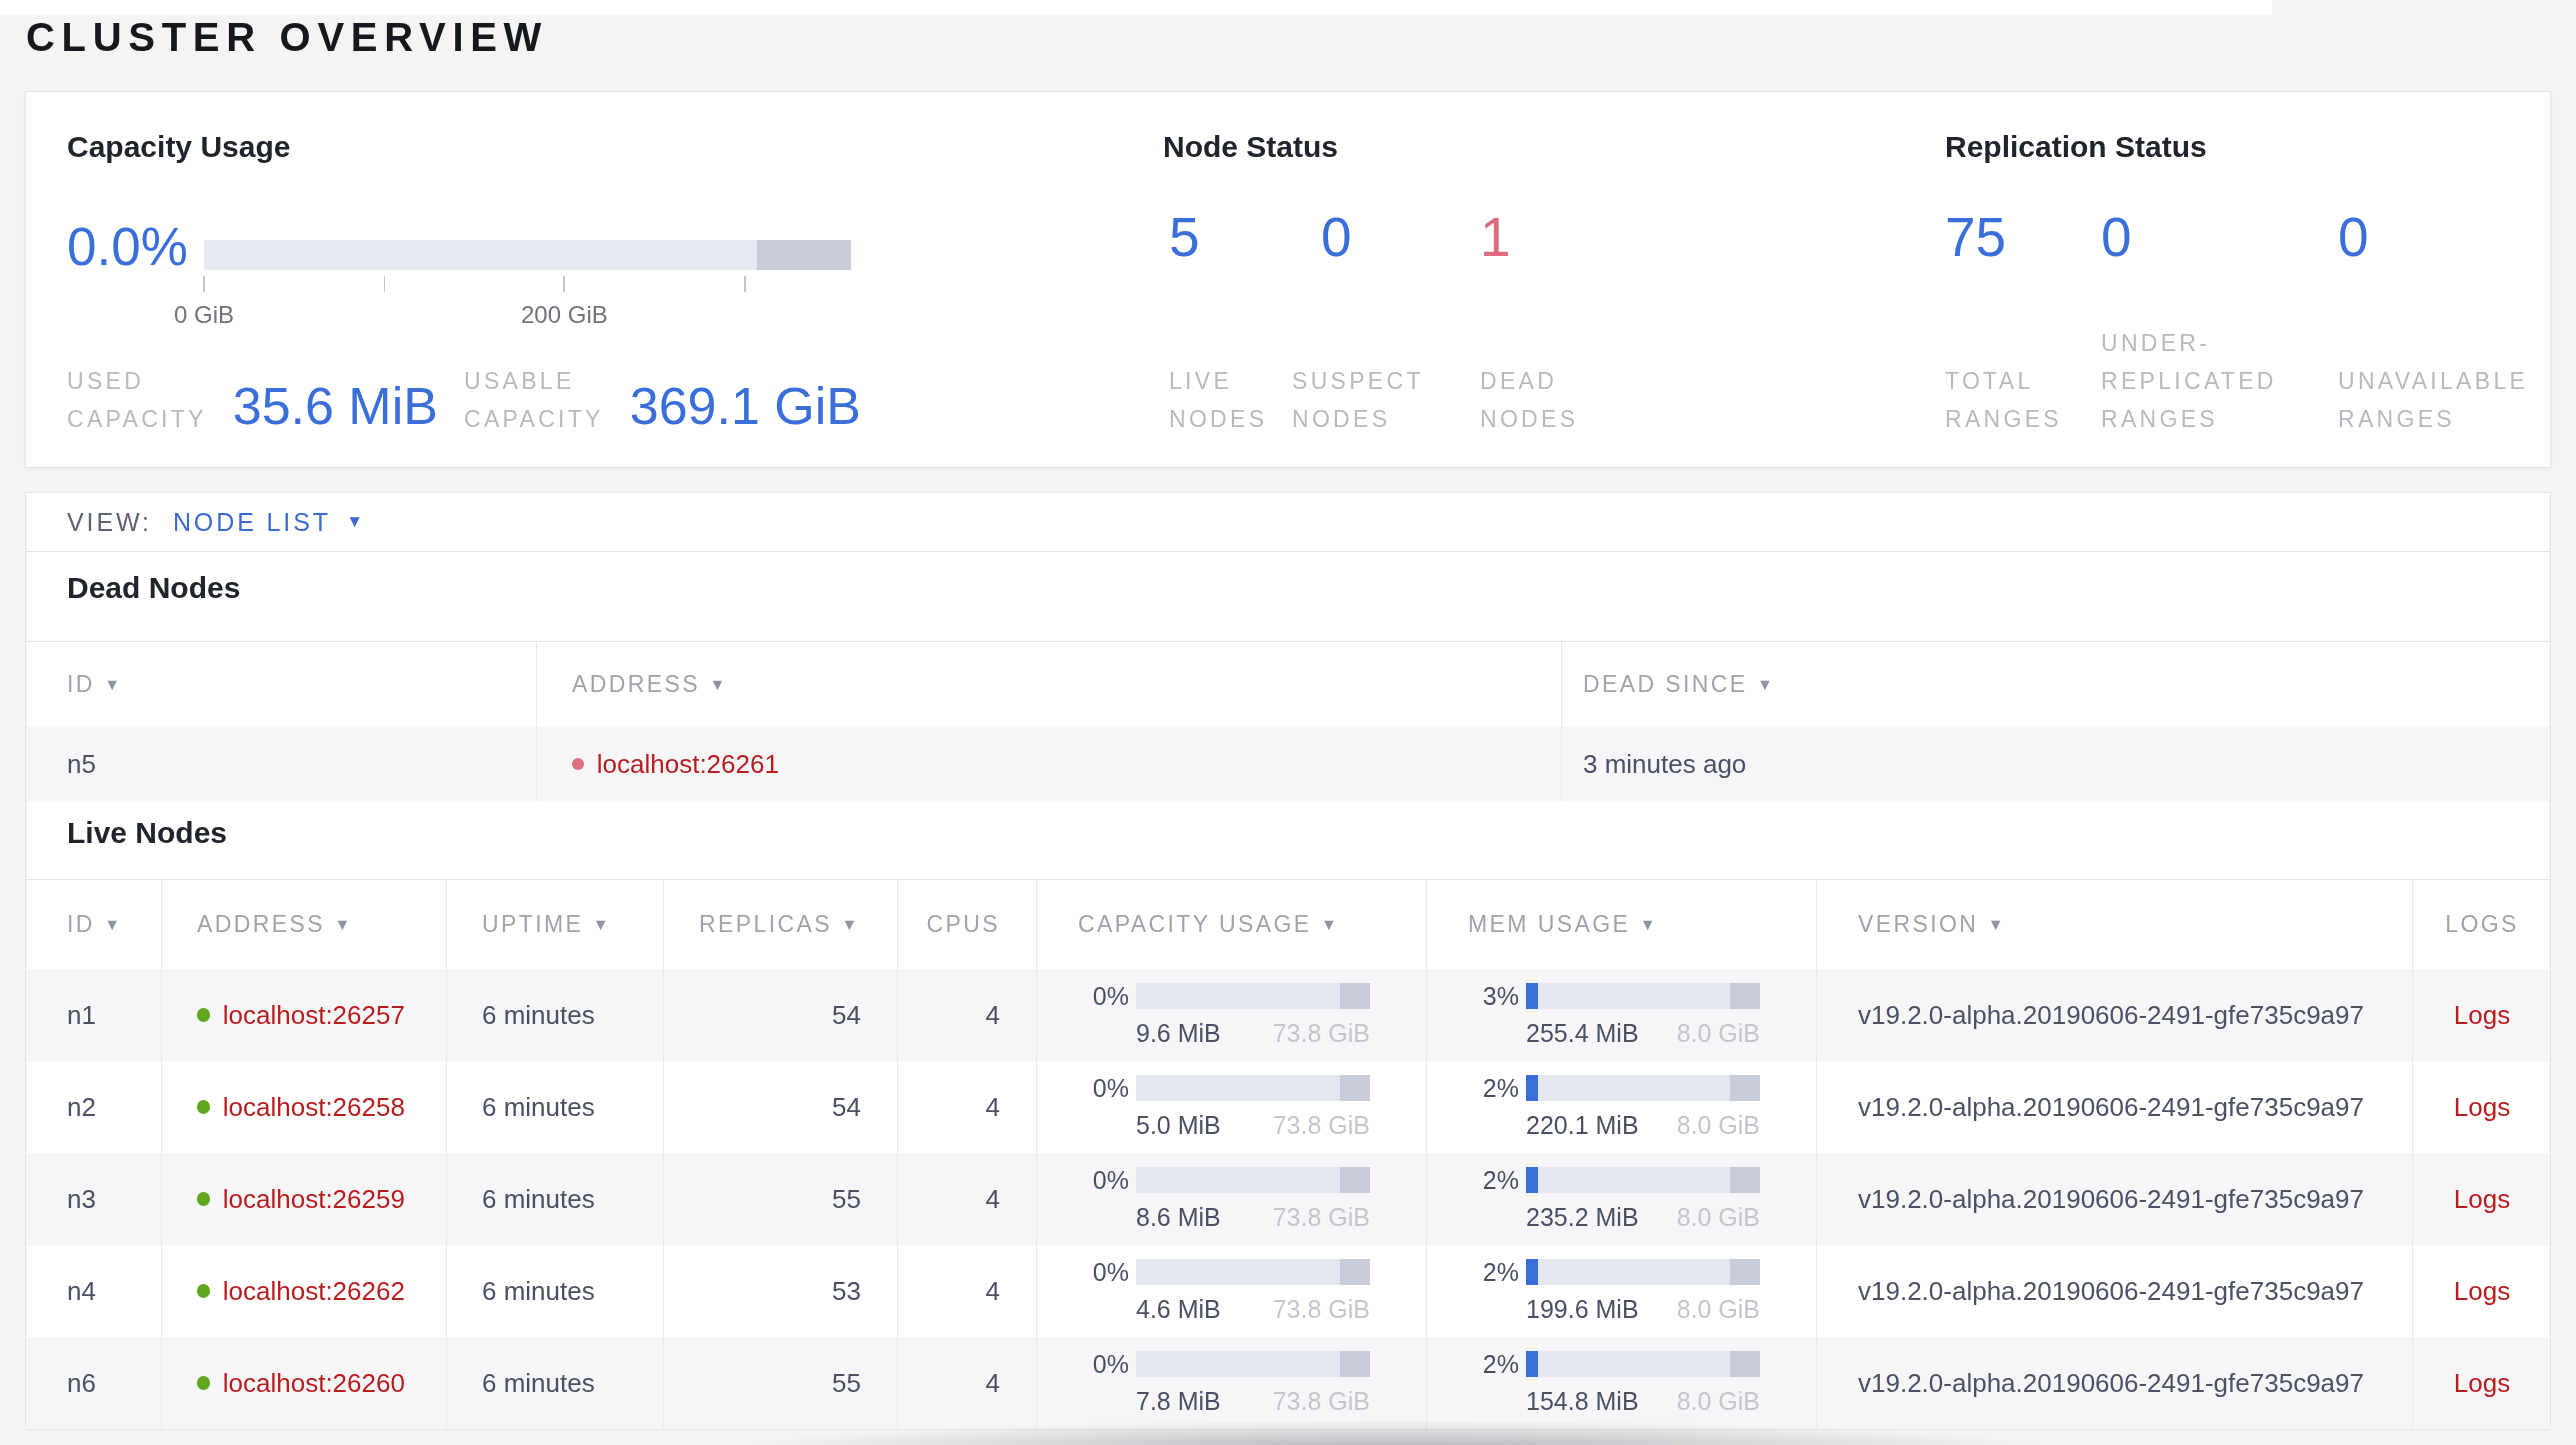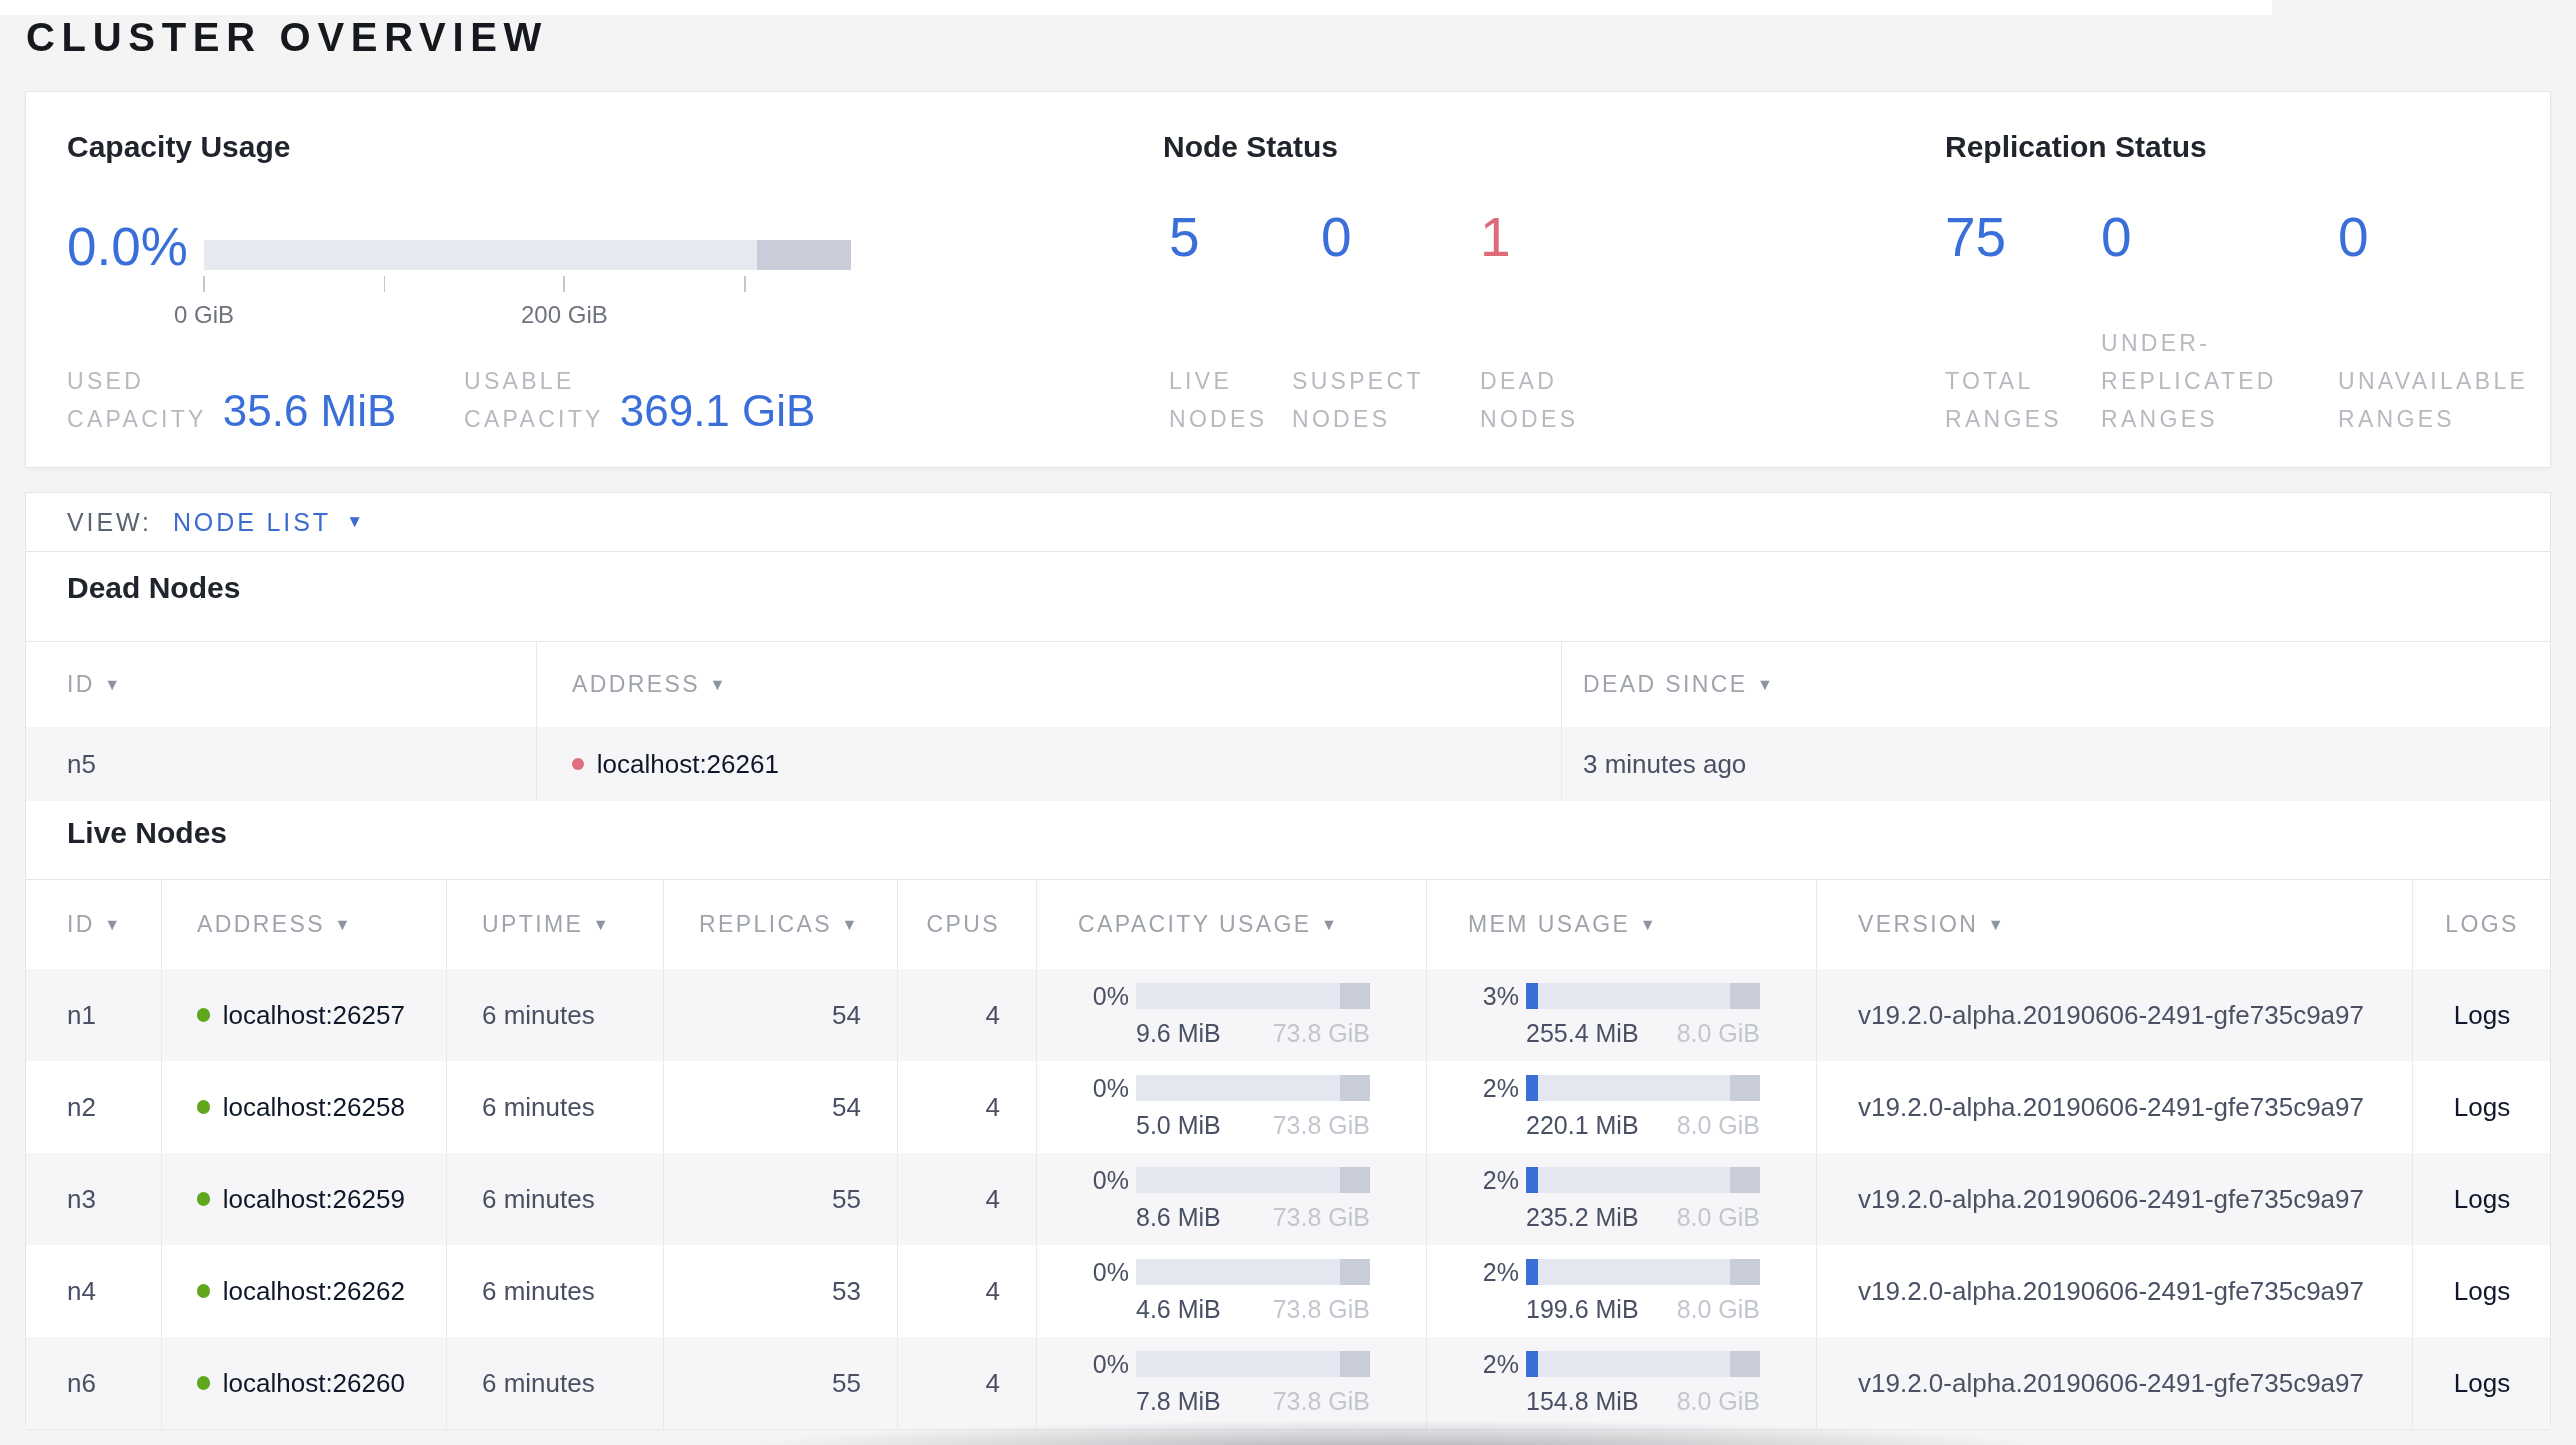--- a/index.html
+++ b/index.html
@@ -40,21 +40,21 @@
   .cap-bar { position: relative; width: 647px; height: 30px; background: #e7e9f0; }
   .cap-bar .darkseg { position: absolute; right: 0; top: 0; height: 100%; width: 14.5%; background: #c8cdd9; }
   .cap-axis { position: relative; width: 647px; height: 78px; }
   .cap-axis .tick { position: absolute; top: 5.7px; width: 1.9px; height: 16px; background: #c3c6cd; }
   .cap-axis .tick-label {
     position: absolute; top: 31px; transform: translateX(-50%);
     font-size: 24px; color: #6e737e; white-space: nowrap;
   }
   .cap-stat { position: absolute; bottom: 29px; display: flex; align-items: flex-end; }
   .cap-stat .stat-label { position: static; }
-  .cap-stat .val { font-size: 44px; color: #3a6fd9; margin-left: 16px; margin-bottom: 1.9px; white-space: nowrap; }
+  .cap-stat .val { font-size: 52px; color: #3a6fd9; margin-left: 26px; margin-bottom: 1.9px; white-space: nowrap; }
 
   
   .view-bar {
     position: absolute; left: 25px; top: 492px; width: 2526px; height: 60px;
     background: #fff; border: 1px solid #e4e5e7;
     display: flex; align-items: center; padding-left: 41px;
   }
   .view-label { font-size: 25px; letter-spacing: 2.9px; color: #5b6375; }
   .view-select { display: flex; align-items: center; margin-left: 21px; cursor: pointer; }
   .view-select .sel { font-size: 25px; letter-spacing: 2.9px; color: #3b6bd2; }
@@ -91,21 +91,21 @@
   .dead-cols.drow > div { height: 74px; }
   .drow.striped { background: #f6f6f8; }
 
   .pad-id { padding-left: 41px; }
   .pad-addr { padding-left: 35px; }
   .pad-since { padding-left: 21px; }
   .r-align { justify-content: flex-end; padding-right: 36px; }
   .pad-ver { padding-left: 41px; }
   .c-center { justify-content: center; }
 
-  a.blue-link { color: #0f172a; text-decoration: none; cursor: pointer; }
+  a.blue-link { color: #b91c1c; text-decoration: none; cursor: pointer; }
   .dot { display: inline-block; border-radius: 50%; margin-right: 12.4px; flex: 0 0 auto; }
   .dot.green { width: 13.4px; height: 13.4px; background: #61a71e; }
   .dot.red { width: 12.4px; height: 12.4px; background: #df6e7e; }
 
   
   .usage-cell { display: flex; flex-direction: column; justify-content: center; align-items: flex-start; padding-left: 29px; }
   .usage-line { display: flex; align-items: center; }
   .usage-line .pct { width: 63px; text-align: right; margin-right: 6.7px; font-size: 25px; color: #495064; }
   .mini-bar { position: relative; width: 234px; height: 26px; background: #e4e7f0; overflow: hidden; }
   .mini-bar .darkseg { position: absolute; right: 0; top: 0; height: 100%; width: 12.5%; background: #c8cdd9; }

